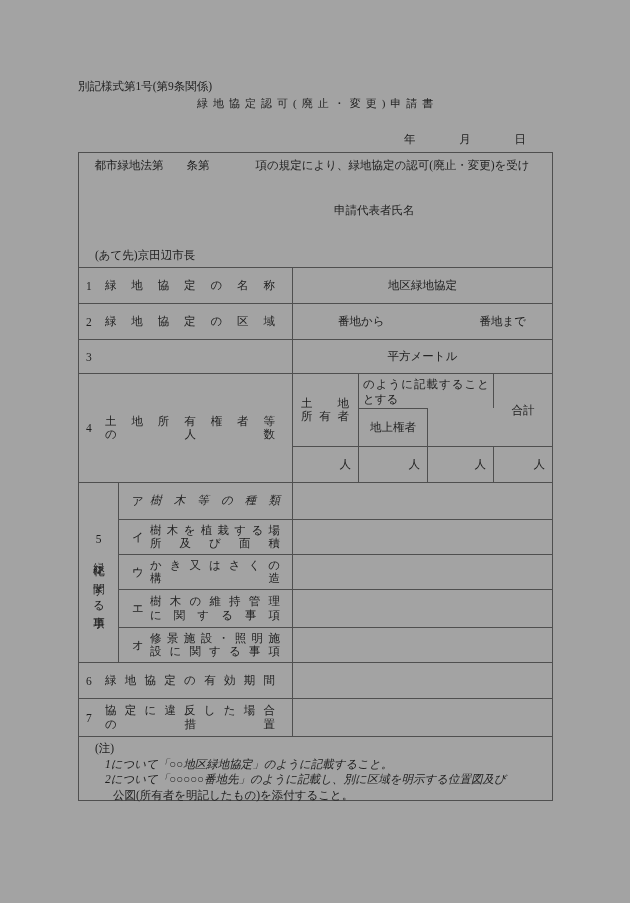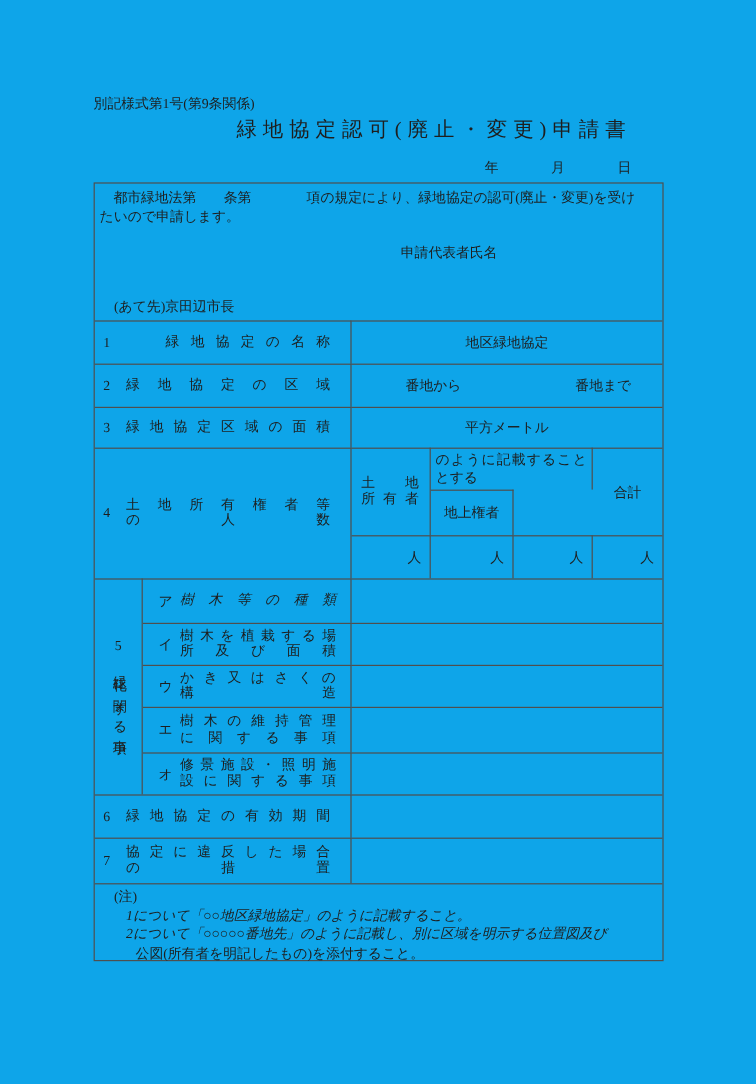--- a/index.html
+++ b/index.html
@@ -1,18 +1,18 @@
 <!DOCTYPE html>
 <html><head>
 <meta charset="utf-8">
 <style>
   * { margin:0; padding:0; box-sizing:border-box; }
   html,body { background:#ffffff; }
   .page {
-    position:relative; width:630px; height:903px; background:#0ea5e9;
+    position:relative; width:630px; height:903px; background:#a3a3a3;
     font-family:"Liberation Serif","DejaVu Serif",serif;
     color:#1e1e1e; font-size:11.5px; overflow:hidden;
   }
   .main-box {
     position:absolute; left:78px; top:152px; width:475px; height:649px;
     border:1px solid #4f4f4f;
   }
   .cell { position:absolute; box-sizing:border-box; }
   .bt { border-top:1px solid #4f4f4f; }
   .br { border-right:1px solid #4f4f4f; }
@@ -22,21 +22,21 @@
   .jline { text-align:justify; text-align-last:justify; line-height:13.5px; }
   .sub-label { display:flex; align-items:center; }
   .letter { flex:0 0 15px; margin-left:13px; }
   .sjwrap { flex:1; margin-left:3px; margin-right:12px; }
   .center { display:flex; align-items:center; justify-content:center; }
   .vcol { display:flex; flex-direction:column; align-items:center; justify-content:center; }
   .vnum { line-height:12px; margin-bottom:8px; }
   .vtext { writing-mode:vertical-rl; letter-spacing:2.5px; line-height:13px; }
   .unit-cell { display:flex; align-items:center; justify-content:flex-end; padding-right:7px; }
   .title {
-    position:absolute; left:197px; top:96px; font-size:17px; letter-spacing:5px;
+    position:absolute; left:197px; top:96px; font-size:11px; letter-spacing:5px;
     white-space:nowrap;
   }
   .form-id { position:absolute; left:78px; top:79px; }
   .date-line {
     position:absolute; left:404px; top:132px; width:122px;
     display:flex; justify-content:space-between;
   }
   .preamble { position:absolute; left:4px; top:5px; right:3px; line-height:15.5px; }
   .applicant { position:absolute; left:255px; top:50px; }
   .addressee { position:absolute; left:16px; top:95px; }
@@ -61,51 +61,47 @@
   <div class="date-line">
     <span>年</span>
     <span>月</span>
     <span>日</span>
   </div>
 
   <div class="main-box">
 
     <div class="preamble">
       <div>　都市緑地法第　　条第　　　　項の規定により、緑地協定の認可(廃止・変更)を受け</div>
-      <div>たいので申請します。</div>
     </div>
     <div class="applicant">申請代表者氏名</div>
     <div class="addressee">(あて先)京田辺市長</div>
 
     <div class="cell bt br label-cell" style="left:0;top:114px;width:214px;height:36px;">
       <span class="num">1</span>
       <span class="jwrap">
-          <span class="jline" style="display:block;margin-left:33px;">緑 地 協 定 の 名 称</span>
+          <span class="jline" style="display:block;">緑 地 協 定 の 名 称</span>
         </span>
     </div>
     <div class="cell bt center" style="left:214px;top:114px;width:259px;height:36px;align-items:center;">
       <span>地区緑地協定</span>
     </div>
 
     <div class="cell bt br label-cell" style="left:0;top:150px;width:214px;height:36px;">
       <span class="num">2</span>
       <span class="jwrap">
           <span class="jline" style="display:block;">緑 地 協 定 の 区 域</span>
         </span>
     </div>
     <div class="cell bt row2-value" style="left:214px;top:150px;width:259px;height:36px;">
       <span>番地から</span>
       <span>番地まで</span>
     </div>
 
     <div class="cell bt br label-cell" style="left:0;top:186px;width:214px;height:34px;">
       <span class="num">3</span>
-      <span class="jwrap">
-          <span class="jline" style="display:block;">緑 地 協 定 区 域 の 面 積</span>
-        </span>
     </div>
     <div class="cell bt center" style="left:214px;top:186px;width:259px;height:34px;">
       <span>平方メートル</span>
     </div>
 
     <div class="cell bt br label-cell" style="left:0;top:220px;width:214px;height:109px;">
       <span class="num">4</span>
       <span class="jwrap">
         <span class="jline" style="display:block;">土 地 所 有 権 者 等</span>
         <span class="jline" style="display:block;">の 人 数</span>

